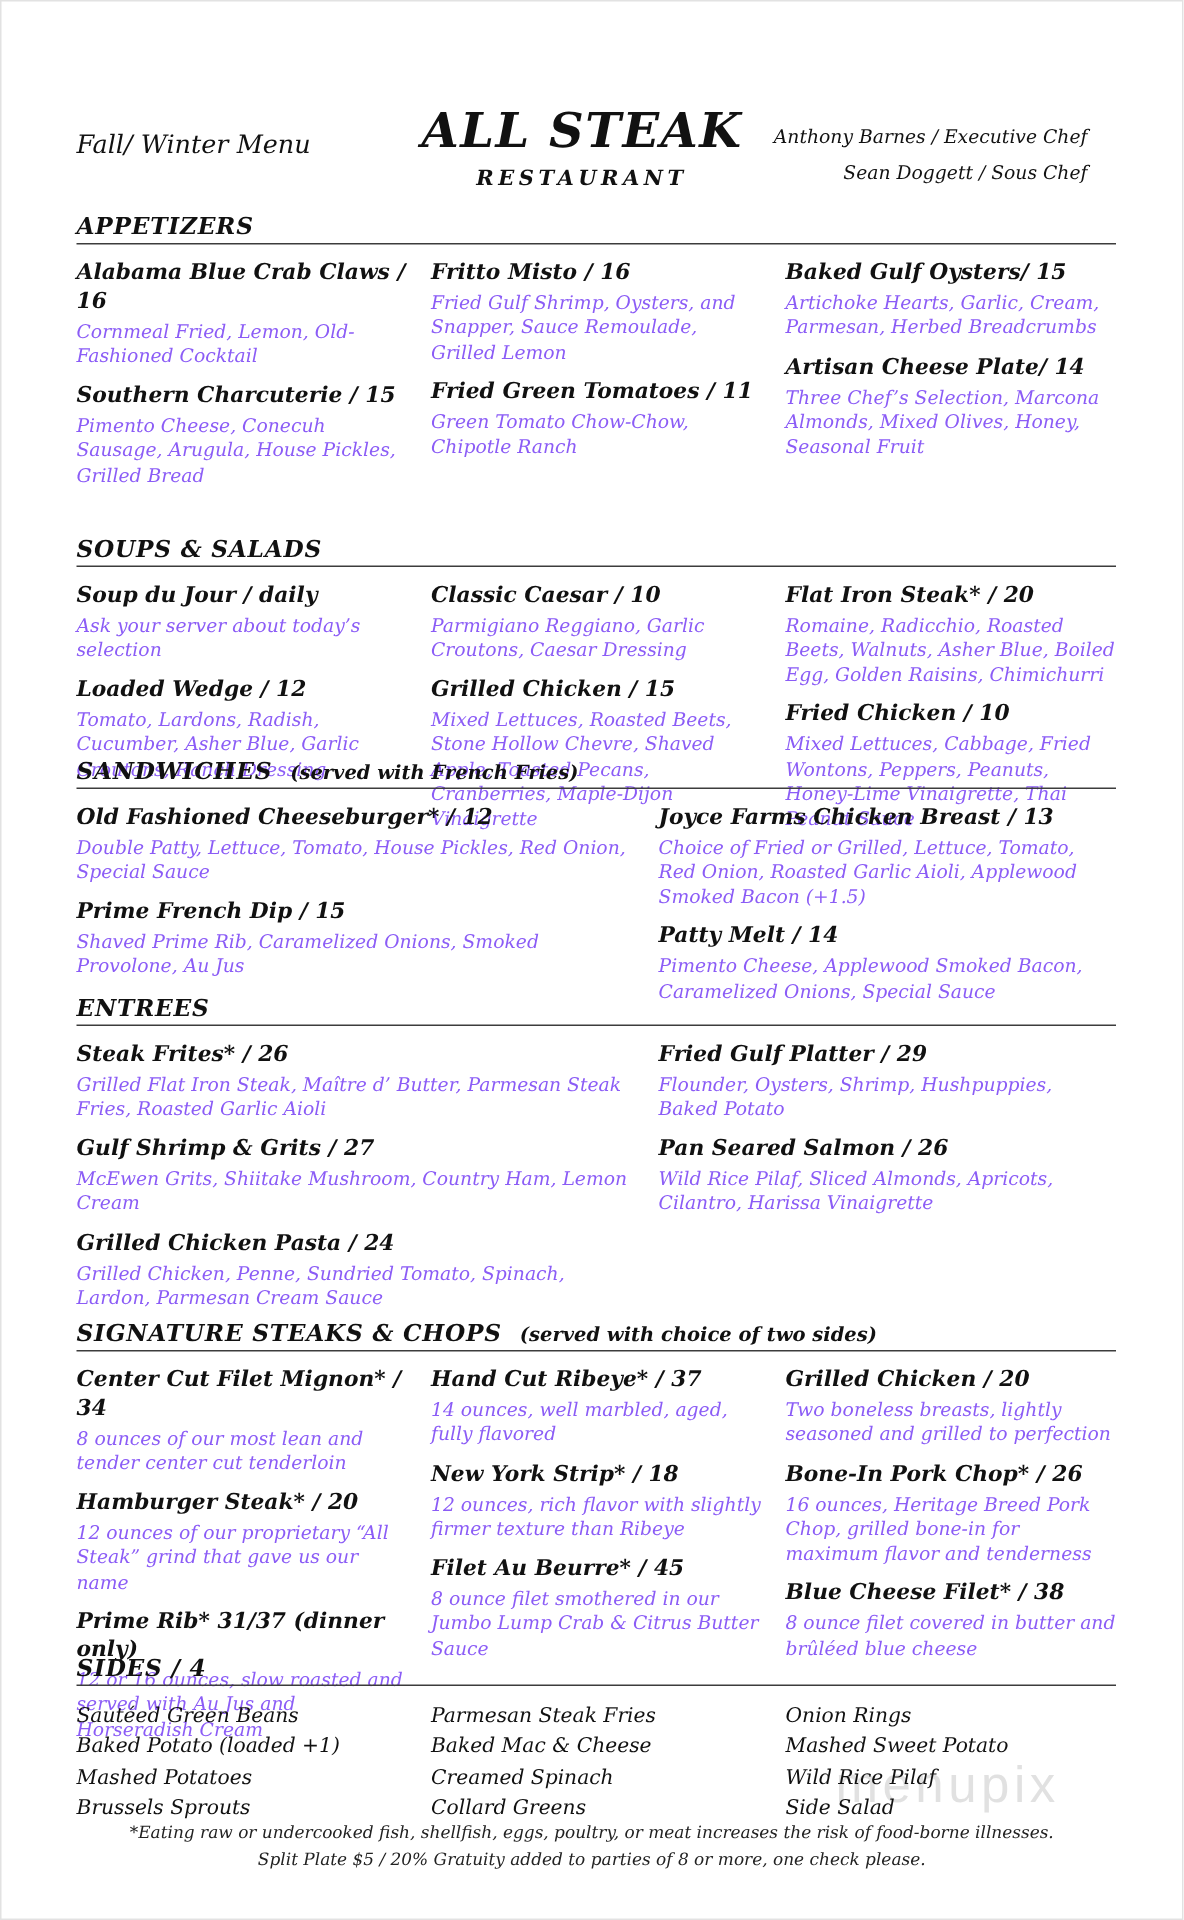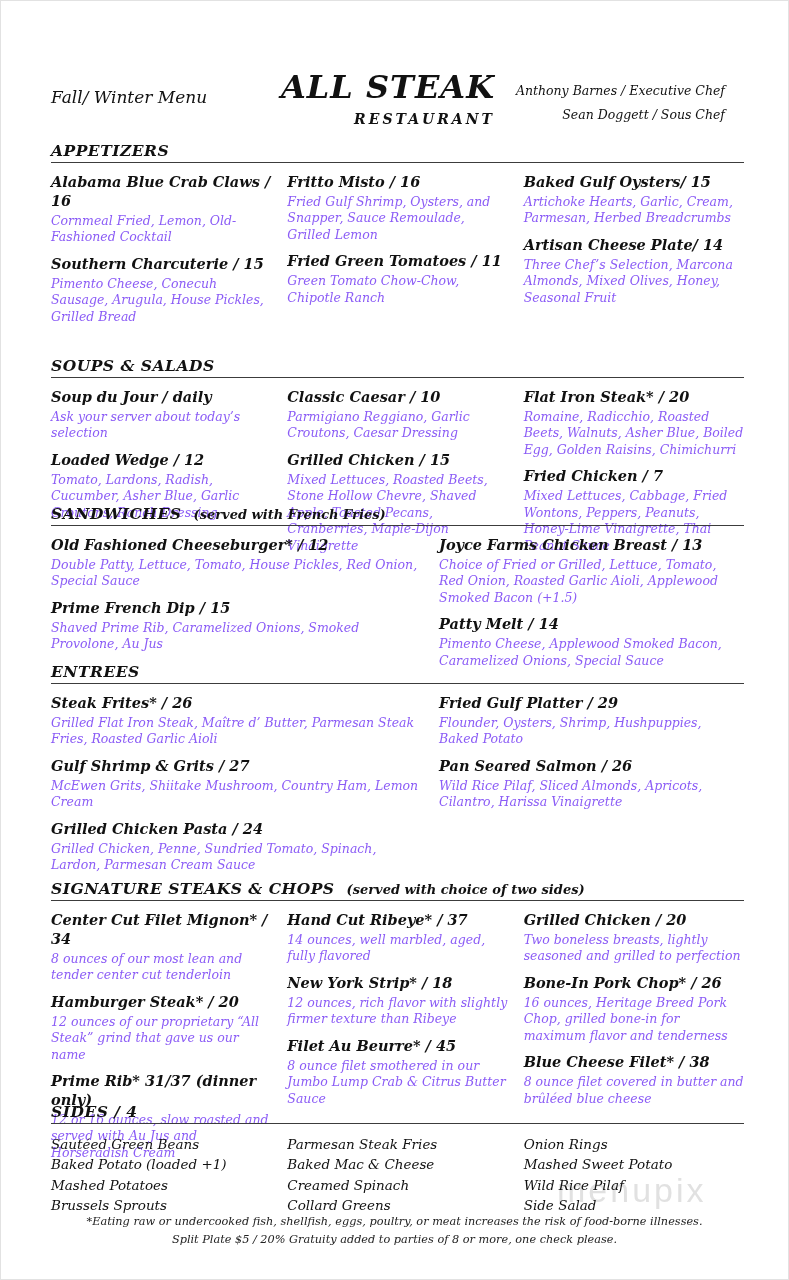--- a/index.html
+++ b/index.html
@@ -16,21 +16,21 @@
     overflow: hidden;
   }
   
   .header {
     position: absolute; top: 44px; left: 50px; right: 63px;
     display: grid; grid-template-columns: 1fr auto 1fr; align-items: start; margin-top: 26px;
   }
   .season { font-size: 17px; padding-top: 16px; white-space: nowrap; }
   .title-block { text-align: center; }
   .restaurant-title { font-size: 32px; font-weight: bold; letter-spacing: 1px; line-height: 1; }
-  .restaurant-subtitle { font-size: 14px; font-weight: bold; letter-spacing: 3px; margin-top: 8px; text-align: right; }
+  .restaurant-subtitle { font-size: 14px; font-weight: bold; letter-spacing: 3px; margin-top: 8px; }
   .chefs { text-align: right; font-size: 12.5px; line-height: 1.9; padding-top: 8px; white-space: nowrap; }
   
   .menu-section { position: absolute; left: 50px; right: 44px; }
   #section-appetizers { top: 140px; }
   #section-soups-salads { top: 310px; margin-top: 45px; }
   #section-sandwiches { top: 503px; }
   #section-entrees { top: 661px; }
   #section-signature-steaks { top: 878px; }
   #section-sides { top: 1101px; }
   .sec-head { white-space: nowrap; }
@@ -138,21 +138,21 @@
               <div class="item-title">Grilled Chicken / 15</div>
               <div class="item-desc">Mixed Lettuces, Roasted Beets, Stone Hollow Chevre, Shaved Apple, Toasted Pecans, Cranberries, Maple-Dijon Vinaigrette</div>
             </div>
           </div>
           <div class="col">
             <div class="item">
               <div class="item-title">Flat Iron Steak* / 20</div>
               <div class="item-desc">Romaine, Radicchio, Roasted Beets, Walnuts, Asher Blue, Boiled Egg, Golden Raisins, Chimichurri</div>
             </div>
             <div class="item">
-              <div class="item-title">Fried Chicken / 7</div>
+              <div class="item-title">Fried Chicken / 10</div>
               <div class="item-desc">Mixed Lettuces, Cabbage, Fried Wontons, Peppers, Peanuts, Honey-Lime Vinaigrette, Thai Peanut Sauce</div>
             </div>
           </div>
         </div>
       </section>
       <section class="menu-section" id="section-sandwiches">
         <div class="sec-head"><span class="sec-title">SANDWICHES</span><span class="sec-note">(served with French Fries)</span></div>
         <div class="sec-rule"></div>
         <div class="cols cols-2">
           <div class="col">

